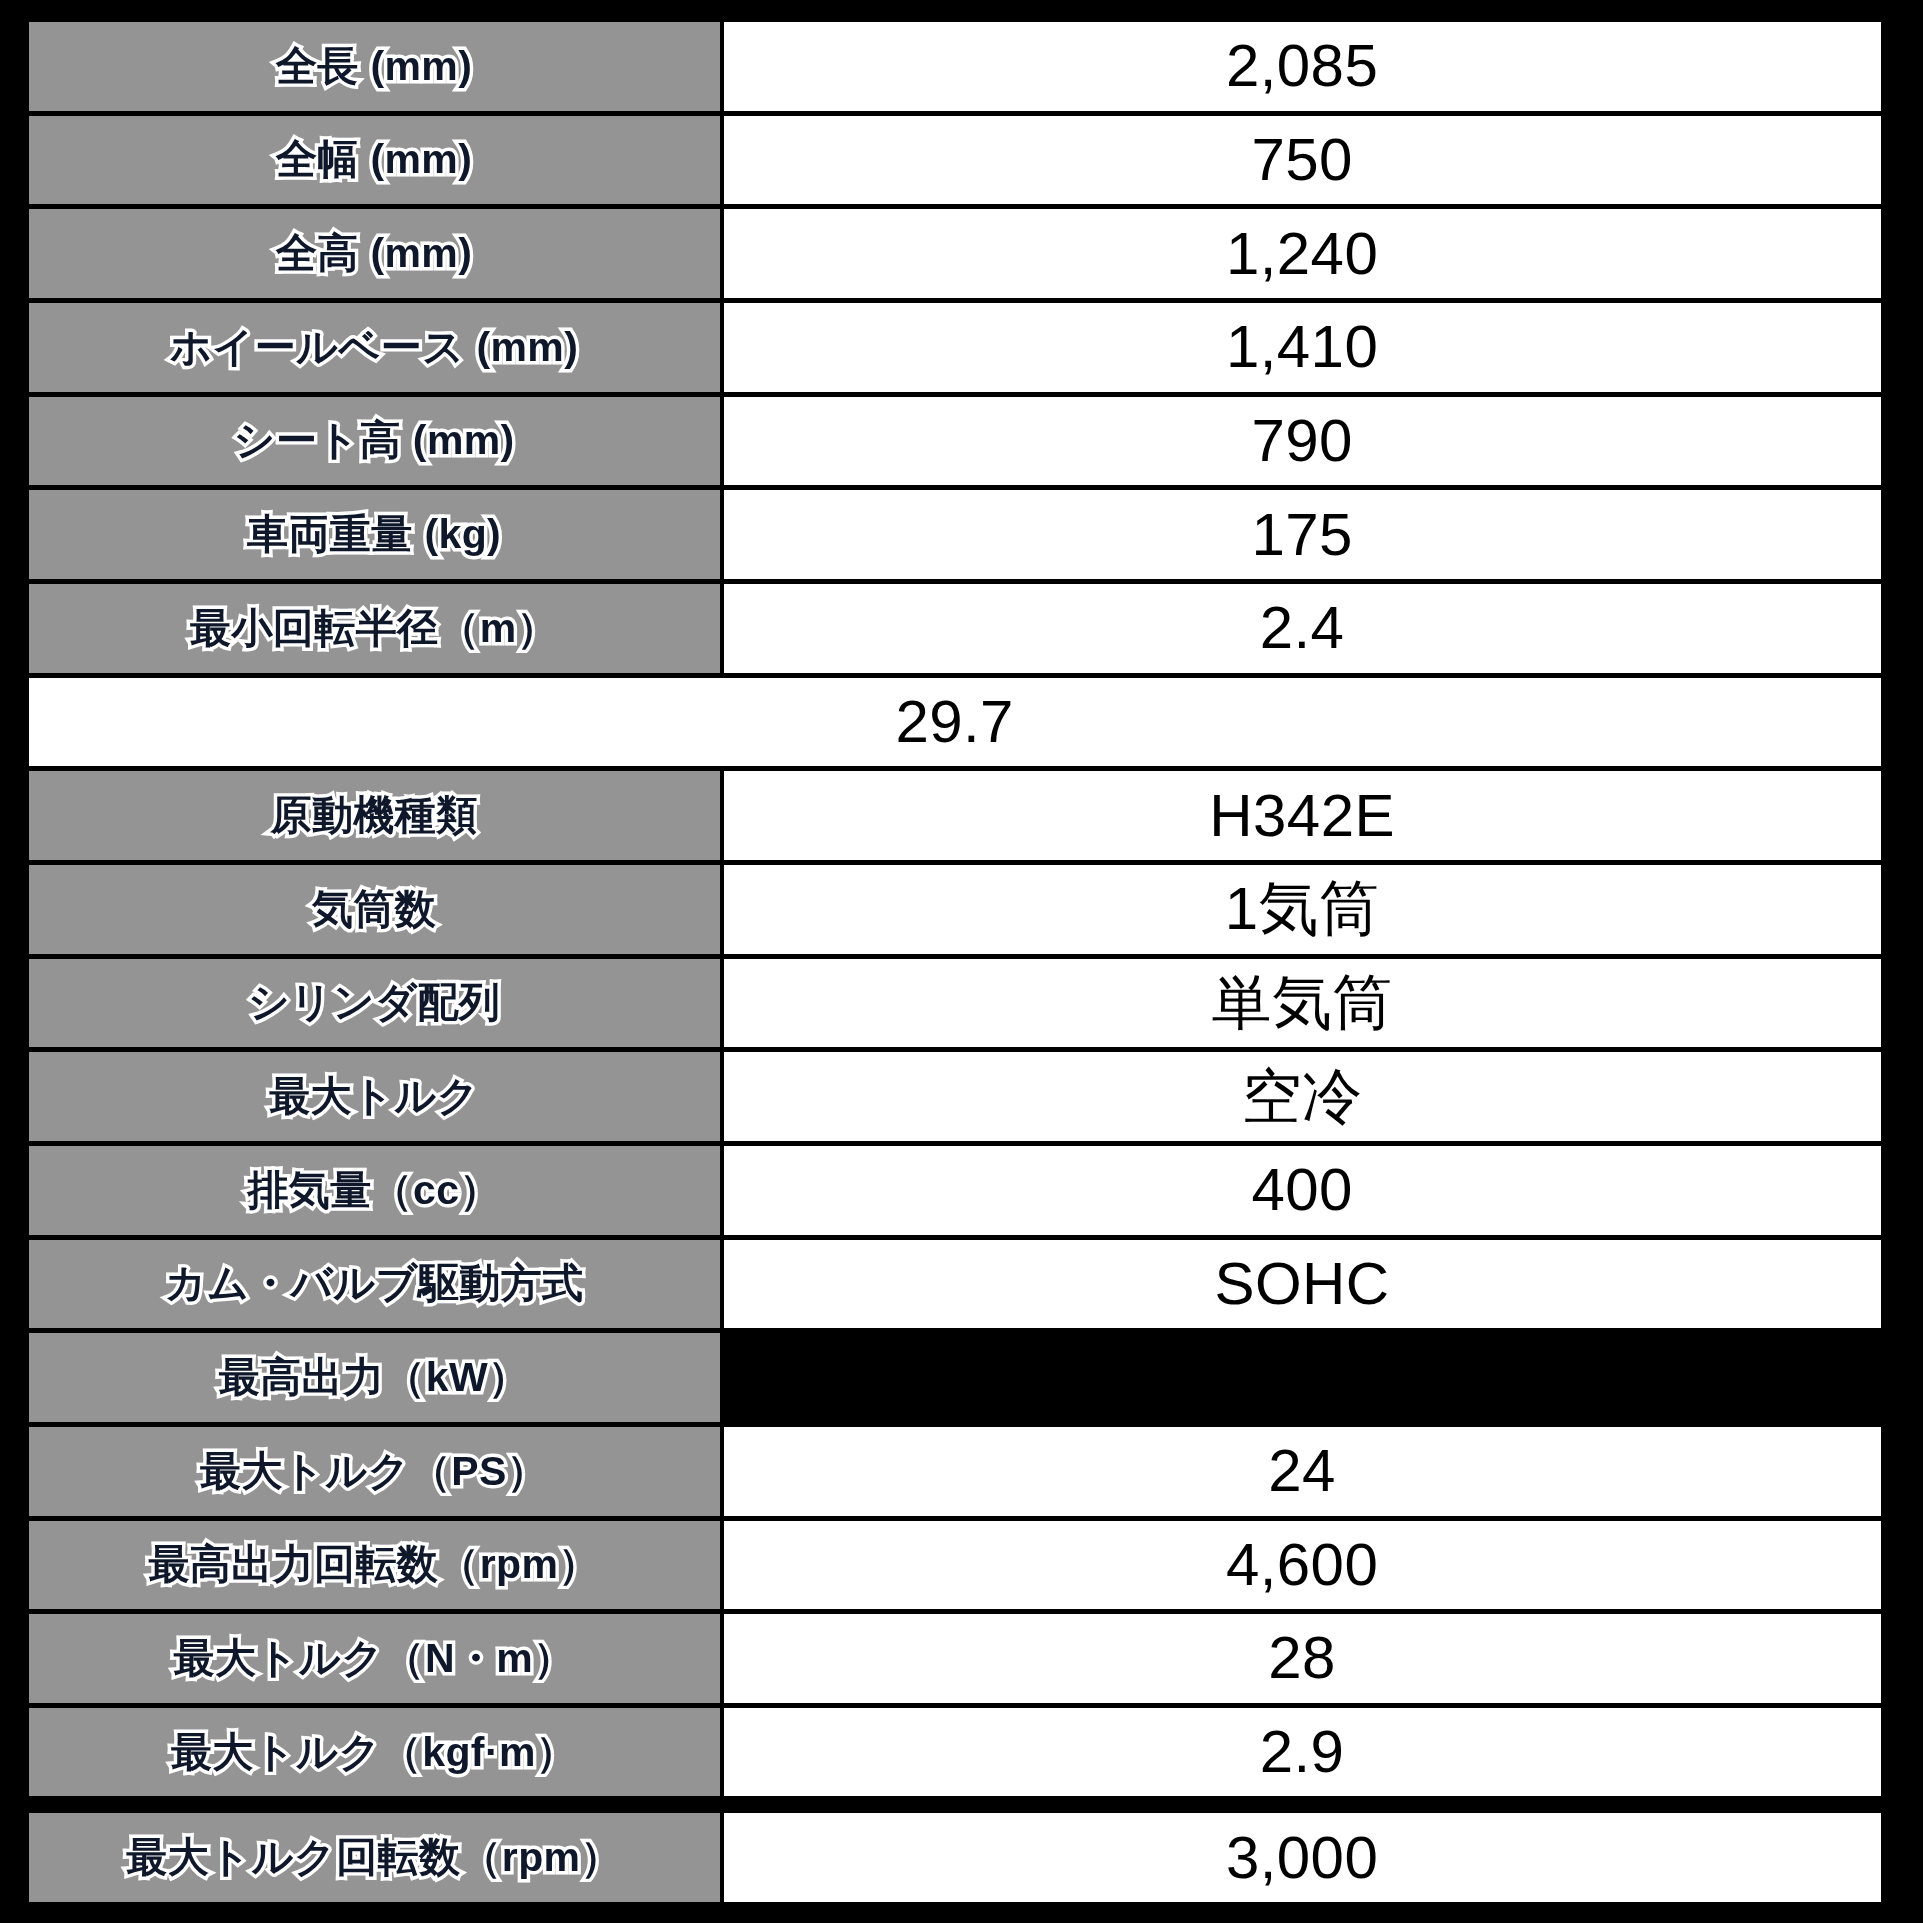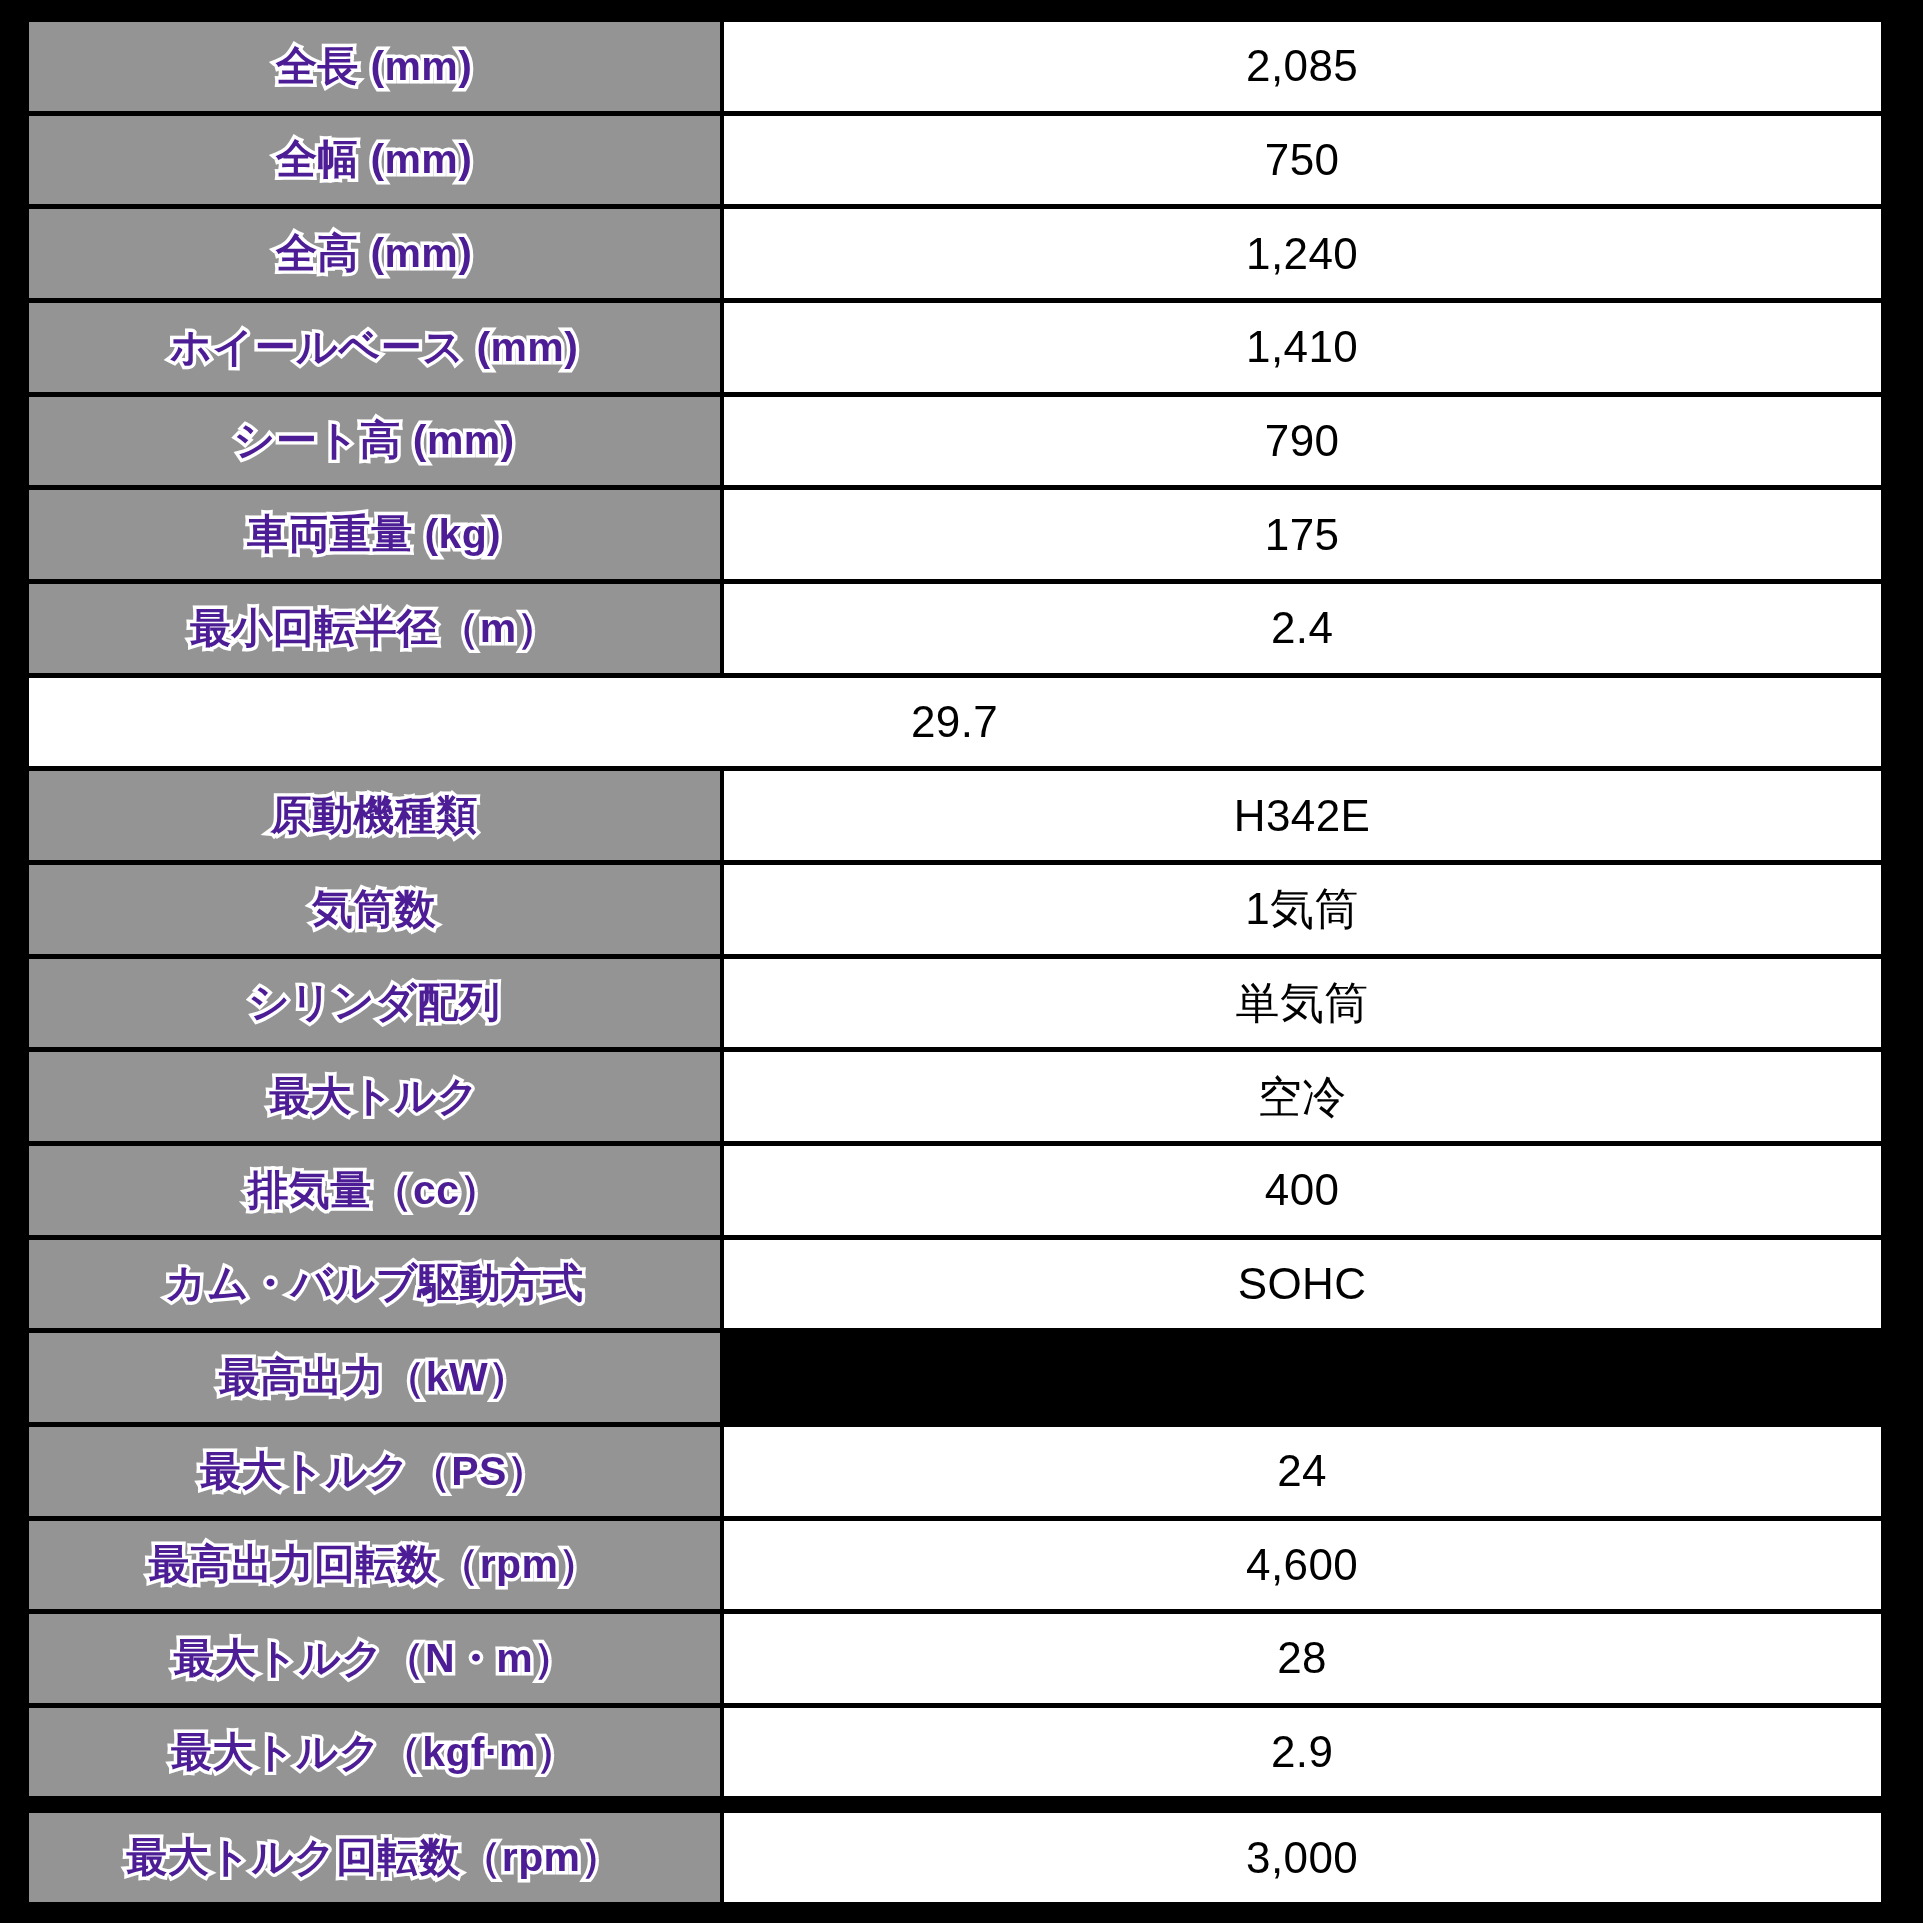--- a/index.html
+++ b/index.html
@@ -55,31 +55,31 @@
     display: flex;
     align-items: center;
     justify-content: center;
     box-sizing: border-box;
     overflow: hidden;
   }
 
   .label-text {
     font-size: 41px;
     font-weight: 700;
-    color: #4c1d95;
+    color: #0f172a;
     line-height: 1;
     white-space: nowrap;
     letter-spacing: 0.4px;
     -webkit-text-stroke: 6.8px #ffffff;
     paint-order: stroke fill;
     text-align: center;
   }
 
   .value-text {
-    font-size: 44px;
+    font-size: 60px;
     font-weight: 400;
     color: #000000;
     line-height: 1;
     white-space: nowrap;
     text-align: center;
     letter-spacing: 0.4px;
   }
 </style>
 </head>
 <body>

